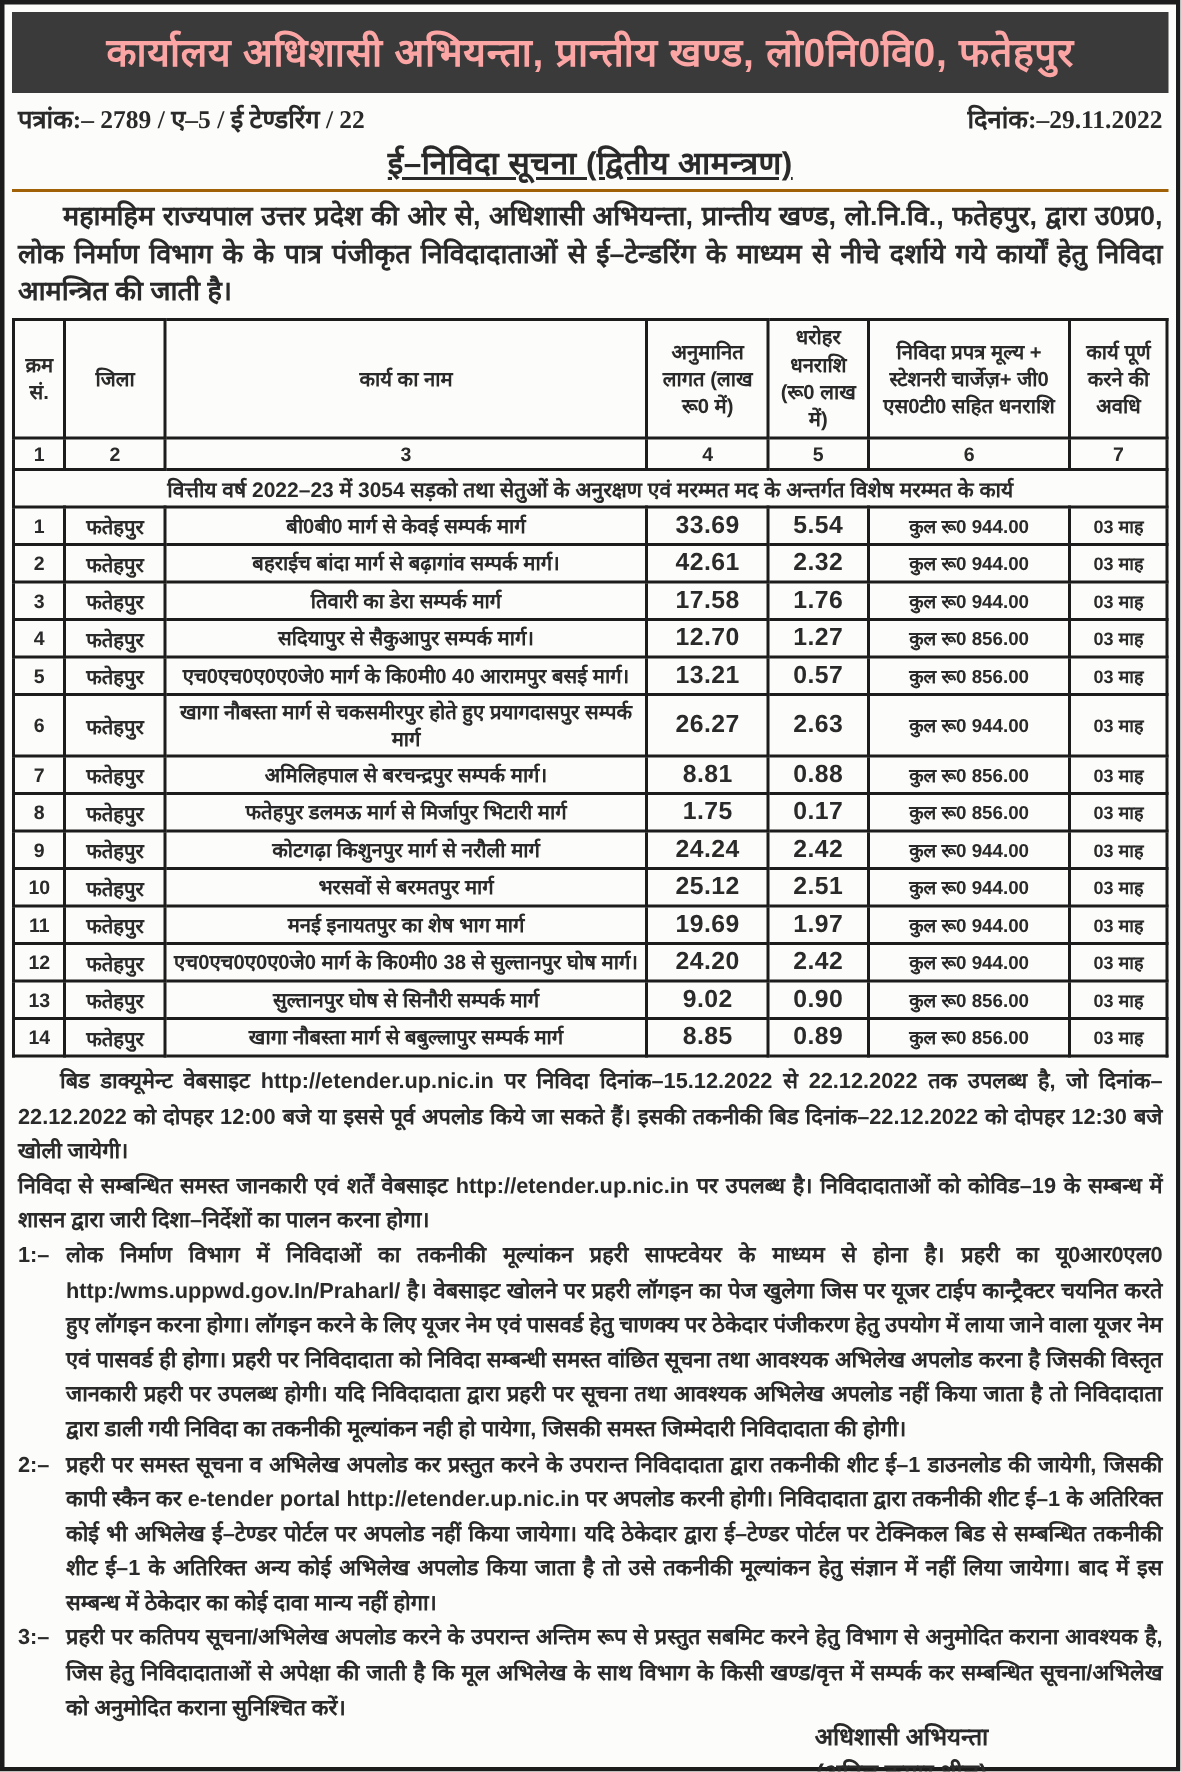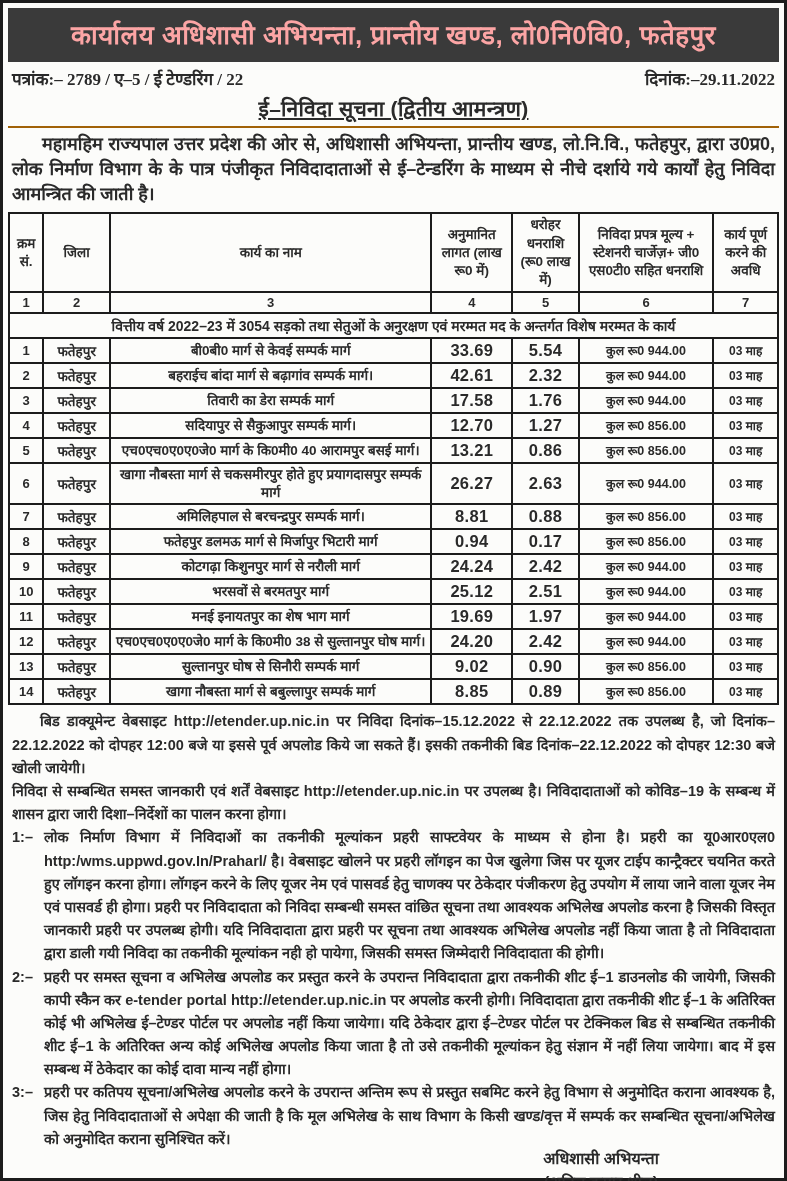--- a/index.html
+++ b/index.html
@@ -177,21 +177,21 @@
         <td class="c-cost">12.70</td>
         <td class="c-emd">1.27</td>
         <td class="c-fee">कुल रू0 856.00</td>
         <td class="c-per">03 माह</td>
       </tr>
       <tr>
         <td class="c-sn">5</td>
         <td class="c-dist">फतेहपुर</td>
         <td class="c-work">एच0एच0ए0ए0जे0 मार्ग के कि0मी0 40 आरामपुर बसई मार्ग।</td>
         <td class="c-cost">13.21</td>
-        <td class="c-emd">0.86</td>
+        <td class="c-emd">0.57</td>
         <td class="c-fee">कुल रू0 856.00</td>
         <td class="c-per">03 माह</td>
       </tr>
       <tr>
         <td class="c-sn">6</td>
         <td class="c-dist">फतेहपुर</td>
         <td class="c-work">खागा नौबस्ता मार्ग से चकसमीरपुर होते हुए प्रयागदासपुर सम्पर्क मार्ग</td>
         <td class="c-cost">26.27</td>
         <td class="c-emd">2.63</td>
         <td class="c-fee">कुल रू0 944.00</td>
@@ -203,21 +203,21 @@
         <td class="c-work">अमिलिहपाल से बरचन्द्रपुर सम्पर्क मार्ग।</td>
         <td class="c-cost">8.81</td>
         <td class="c-emd">0.88</td>
         <td class="c-fee">कुल रू0 856.00</td>
         <td class="c-per">03 माह</td>
       </tr>
       <tr>
         <td class="c-sn">8</td>
         <td class="c-dist">फतेहपुर</td>
         <td class="c-work">फतेहपुर डलमऊ मार्ग से मिर्जापुर भिटारी मार्ग</td>
-        <td class="c-cost">0.94</td>
+        <td class="c-cost">1.75</td>
         <td class="c-emd">0.17</td>
         <td class="c-fee">कुल रू0 856.00</td>
         <td class="c-per">03 माह</td>
       </tr>
       <tr>
         <td class="c-sn">9</td>
         <td class="c-dist">फतेहपुर</td>
         <td class="c-work">कोटगढ़ा किशुनपुर मार्ग से नरौली मार्ग</td>
         <td class="c-cost">24.24</td>
         <td class="c-emd">2.42</td>

